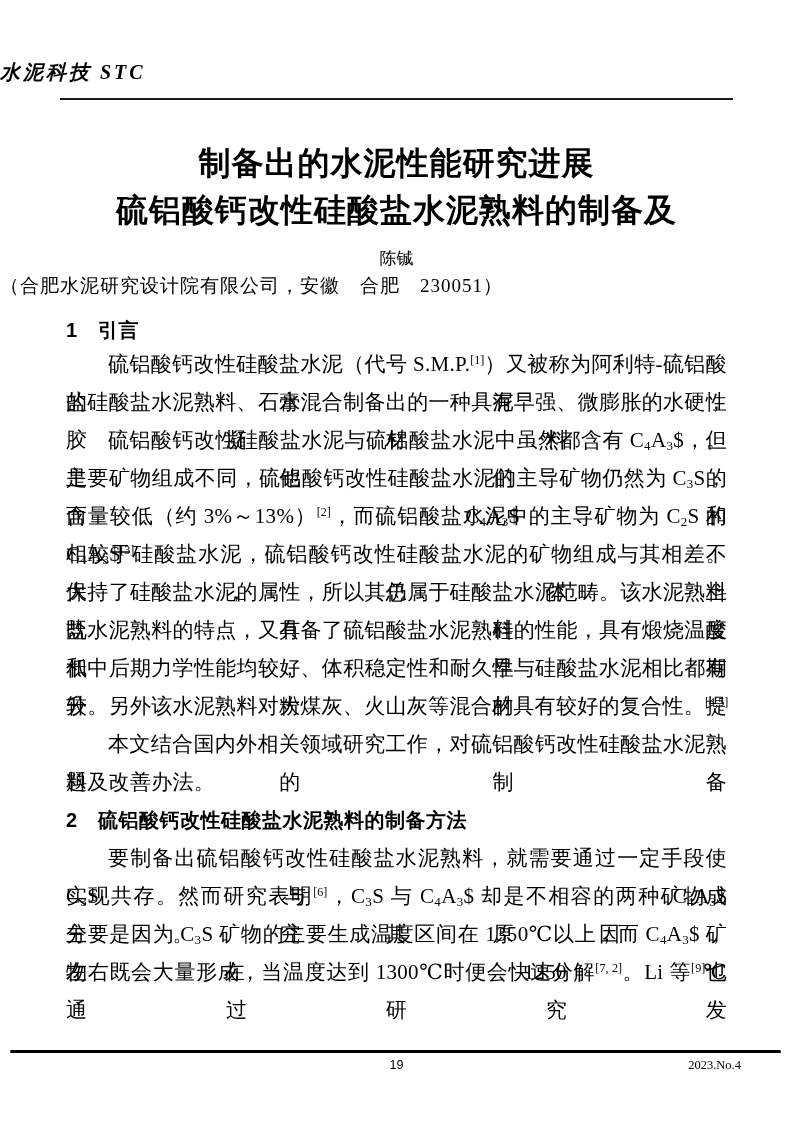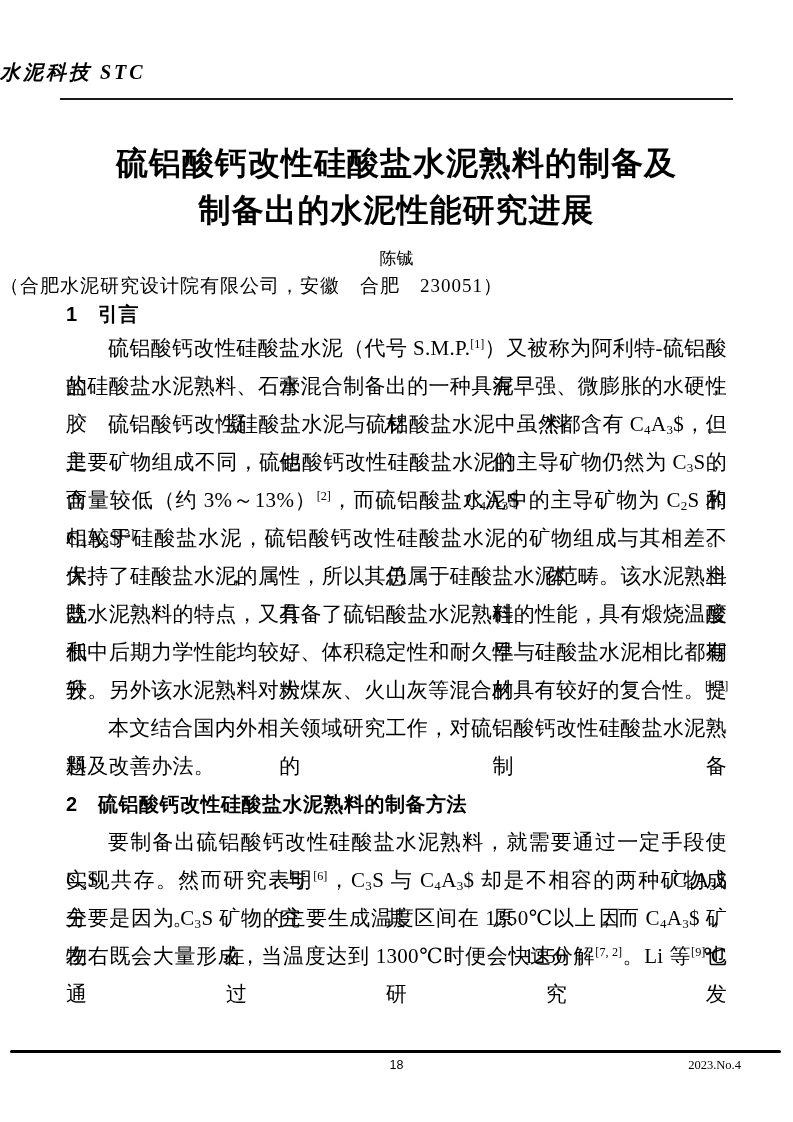--- a/index.html
+++ b/index.html
@@ -25,21 +25,21 @@
   .author-line{
     margin-top:12px;text-align:center;font-size:17px;line-height:26px;
   }
   .affiliation-line{
     text-align:left;font-size:19px;line-height:27px;letter-spacing:1px;
   }
   .content{margin:0 66px;}
   .section-heading{
     font-family:"Liberation Sans","DejaVu Sans",sans-serif;
     font-weight:bold;font-size:20px;line-height:30px;
-    margin-top:0;letter-spacing:0.5px;
+    margin-top:16px;letter-spacing:0.5px;
   }
   .section-heading.h2{line-height:38px;margin-top:0;}
   .bline{
     font-size:21px;line-height:38px;height:38px;
     letter-spacing:0.3px;white-space:nowrap;
   }
   .bline.j{white-space:normal;text-align:justify;text-align-last:justify;}
   .bline.ind{text-indent:2em;}
   sub{font-size:0.62em;line-height:0;vertical-align:-0.2em;}
   sup{font-size:0.58em;line-height:0;vertical-align:0.6em;letter-spacing:0;}
@@ -56,22 +56,22 @@
     font-family:Liberation Serif, serif;font-size:12.5px;
   }
 </style>
 </head>
 <body>
 
 <div class="journal-header">水泥科技 STC</div>
 <div class="header-rule"></div>
 
 <div class="paper-title">
+  <div>制备出的水泥性能研究进展</div>
   <div>硫铝酸钙改性硅酸盐水泥熟料的制备及</div>
-  <div>制备出的水泥性能研究进展</div>
 </div>
 
 <div class="author-line">陈铖</div>
 <div class="affiliation-line">（合肥水泥研究设计院有限公司，安徽　合肥　230051）</div>
 
 <div class="content">
 
   <div class="section-heading">1　引言</div>
 
   <div class="para">
@@ -100,14 +100,14 @@
   <div class="para">
     <div class="bline j ind">要制备出硫铝酸钙改性硅酸盐水泥熟料，就需要通过一定手段使 C<sub>3</sub>S 与 C<sub>4</sub>A<sub>3</sub>$</div>
     <div class="bline j">实现共存。然而研究表明<sup>[6]</sup>，C<sub>3</sub>S 与 C<sub>4</sub>A<sub>3</sub>$ 却是不相容的两种矿物成分。究其原因，</div>
     <div class="bline j">主要是因为 C<sub>3</sub>S 矿物的主要生成温度区间在 1350℃以上，而 C<sub>4</sub>A<sub>3</sub>$ 矿物在 1250℃</div>
     <div class="bline j">左右既会大量形成，当温度达到 1300℃时便会快速分解<sup>[7, 2]</sup>。Li 等<sup>[9]</sup>也通过研究发</div>
   </div>
 
 </div>
 
 <div class="footer-rule"></div>
-<div class="footer-page">18</div>
+<div class="footer-page">19</div>
 <div class="footer-issue">2023.No.4</div>
 
 </body></html>

